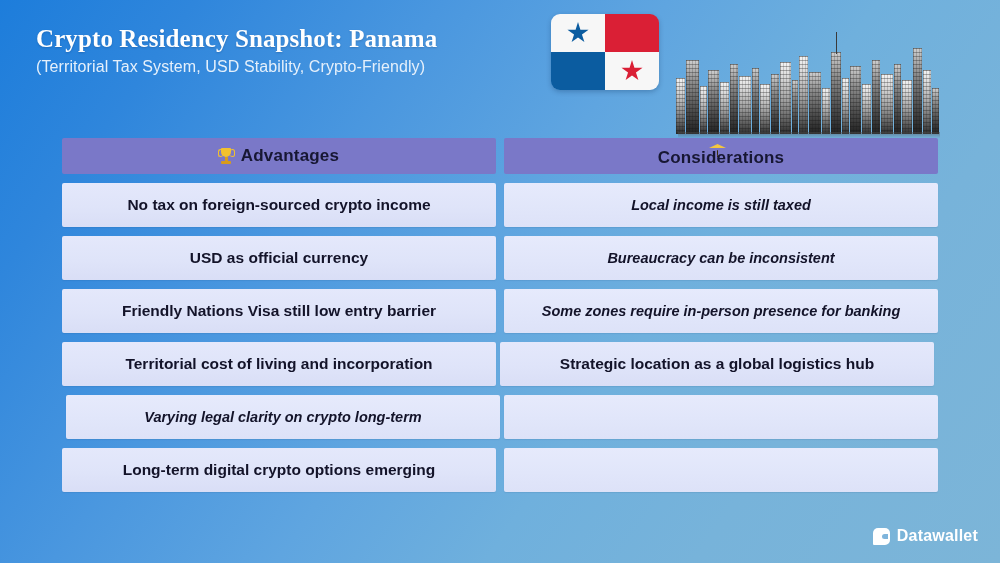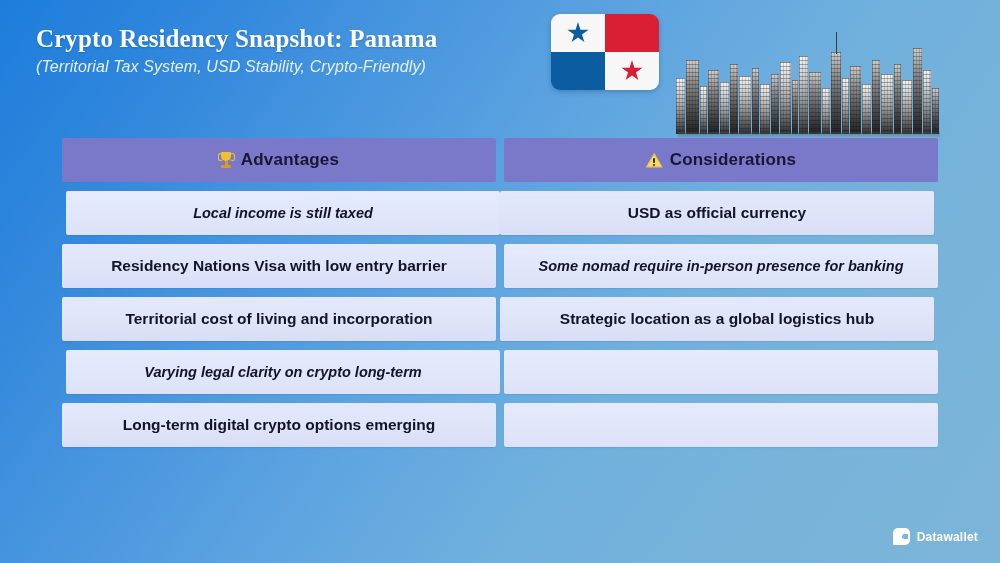--- a/index.html
+++ b/index.html
@@ -83,21 +83,20 @@
     font-weight: bold;
     color: #ffffff;
     letter-spacing: 0.1px;
     line-height: 1.22;
     text-shadow: 0 1px 2px rgba(0,40,90,.25);
     font-family: Liberation Serif, serif;
   }
   .sub-title {
     margin: 2px 0 0 0;
     font-size: 16px;
-    font-style: italic;
     font-weight: normal;
     color: #e5f0fb;
     line-height: 1.3;
     letter-spacing: 0.1px;
   }
 
   
   .flag {
     position: absolute;
     left: 551px;
@@ -141,24 +140,24 @@
   }
   .cell {
     box-sizing: border-box;
     display: flex;
     align-items: center;
     justify-content: center;
     text-align: center;
     padding: 6px 12px;
   }
   .col-left  { margin-right: 4px; }
-  .col-right { margin-left: 4px; }
+  .col-right { margin-left: 4px; flex-direction: column; }
 
   .head {
-    height: 44px;
+    height: 36px;
     background: #7a78c8;
     color: #171733;
     font-size: 17px;
     font-weight: bold;
     letter-spacing: .2px;
     border-radius: 2px;
   }
 
   .row {
     height: 44px;
@@ -281,21 +280,21 @@
     position: absolute;
     right: 2px;
     top: 6px;
     width: 6px;
     height: 5px;
     background: #7fb5dc;
     border-radius: 3px 0 0 3px;
   }
   .brand-name {
     color: #ffffff;
-    font-size: 12px;
+    font-size: 16px;
     font-weight: bold;
     letter-spacing: .2px;
   }
 </style>
 </head>
 <body>
 
 <div id="slide">
 
   <div class="skyline">
@@ -361,26 +360,28 @@
     <div class="cell head col-right">
       <span class="warn-icon">
         <span class="tri"></span>
           <span class="tri-in"></span>
         <span class="bang"></span>
           <span class="dot"></span>
       </span>
       <span>Considerations</span>
     </div>
 
+    <div class="cell row col-left">No tax on foreign-sourced crypto income</div>
     <div class="cell row right-cell col-right">Local income is still taxed</div>
 
     <div class="cell row col-left">USD as official currency</div>
-
-    <div class="cell row col-left">Residency Nations Visa with low entry barrier</div>
-    <div class="cell row right-cell col-right">Some nomad require in-person presence for banking</div>
+    <div class="cell row right-cell col-right">Bureaucracy can be inconsistent</div>
+
+    <div class="cell row col-left">Friendly Nations Visa still low entry barrier</div>
+    <div class="cell row right-cell col-right">Some zones require in-person presence for banking</div>
 
     <div class="cell row col-left">Territorial cost of living and incorporation</div>
     <div class="cell row col-left">Strategic location as a global logistics hub</div>
 
     <div class="cell row right-cell col-right">Varying legal clarity on crypto long-term</div>
     <div class="cell row right-cell col-right empty"></div>
 
     <div class="cell row col-left">Long-term digital crypto options emerging</div>
     <div class="cell row right-cell col-right empty"></div>
 

